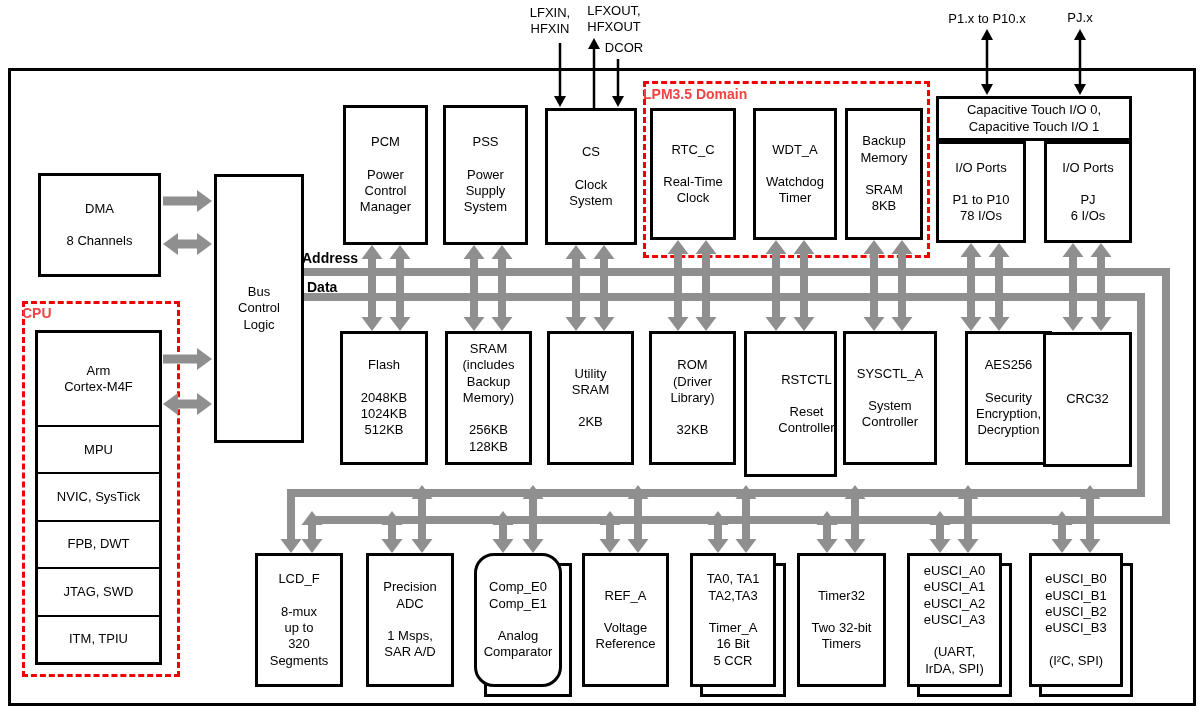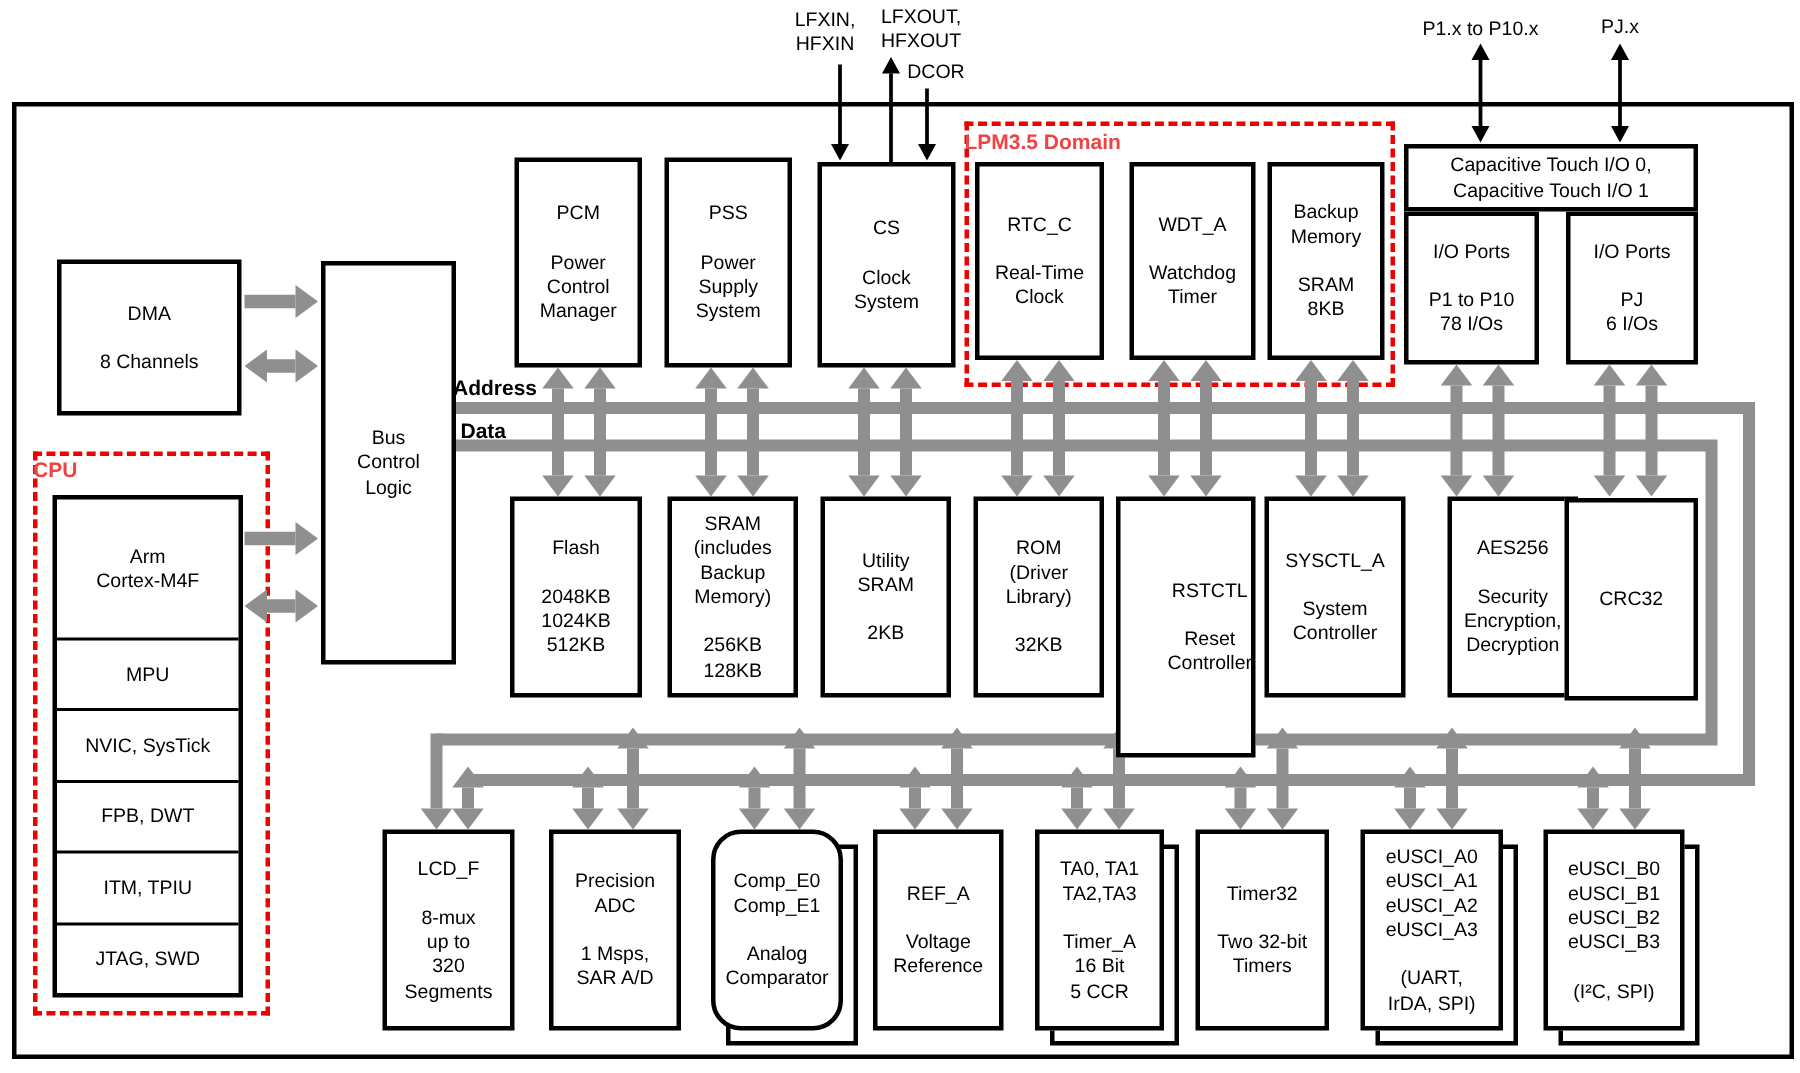--- a/index.html
+++ b/index.html
@@ -175,22 +175,22 @@
   <div class="box pre" style="left:214px;top:174px;width:90px;height:269px;">Bus
 Control
 Logic</div>
 
   <div id="cpu-stack">
     <div class="cpu-sec pre">Arm
 Cortex-M4F</div>
     <div class="cpu-sec">MPU</div>
     <div class="cpu-sec">NVIC, SysTick</div>
     <div class="cpu-sec">FPB, DWT</div>
+    <div class="cpu-sec">JTAG, SWD</div>
     <div class="cpu-sec">ITM, TPIU</div>
-    <div class="cpu-sec">JTAG, SWD</div>
   </div>
 
   <div class="box pre" style="left:343px;top:105px;width:85px;height:140px;">PCM
 
 Power
 Control
 Manager</div>
   <div class="box pre" style="left:443px;top:105px;width:85px;height:140px;">PSS
 
 Power
@@ -238,21 +238,21 @@
 128KB</div>
   <div class="box pre" style="left:547px;top:331px;width:87px;height:134px;">Utility
 SRAM
 
 2KB</div>
   <div class="box pre" style="left:649px;top:331px;width:87px;height:134px;">ROM
 (Driver
 Library)
 
 32KB</div>
-  <div class="box pre" style="left:744px;top:331px;width:93px;height:174px;padding-left:32px;">RSTCTL
+  <div class="box pre" style="left:744px;top:331px;width:93px;height:146px;padding-left:32px;">RSTCTL
 
 Reset
 Controller</div>
   <div class="box pre" style="left:843px;top:331px;width:94px;height:134px;">SYSCTL_A
 
 System
 Controller</div>
   <div class="box pre" style="left:943px;top:331px;width:87px;height:134px;margin-left:22px;">AES256
 
 Security

